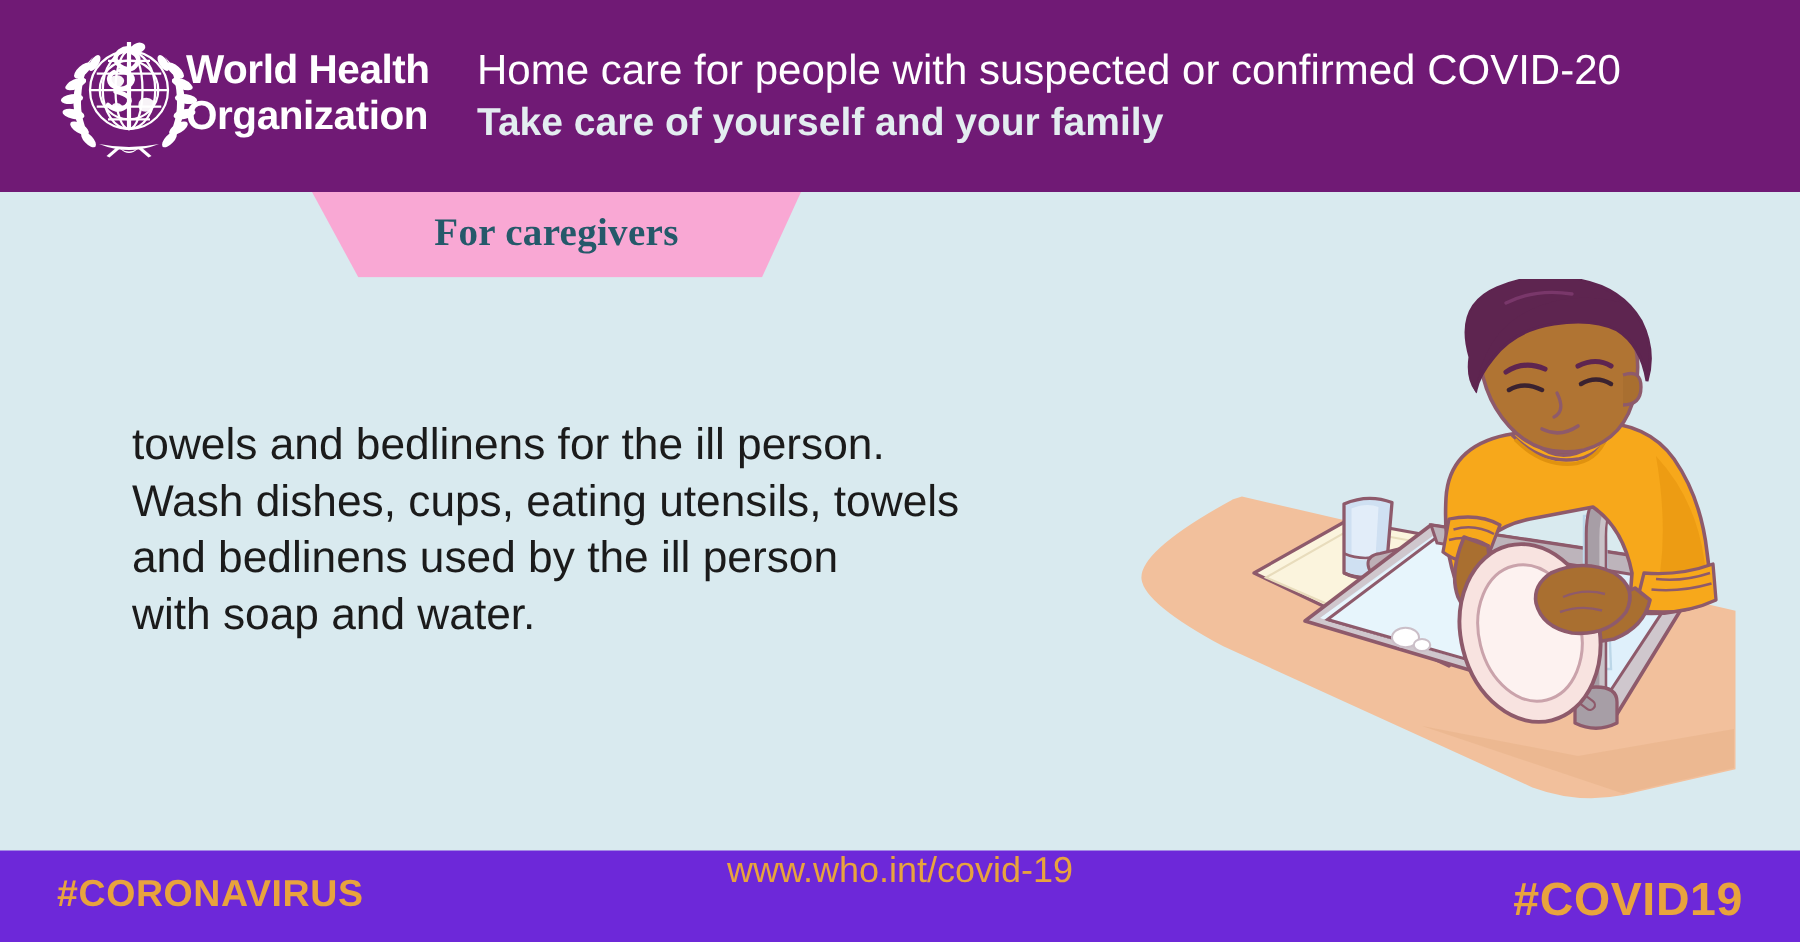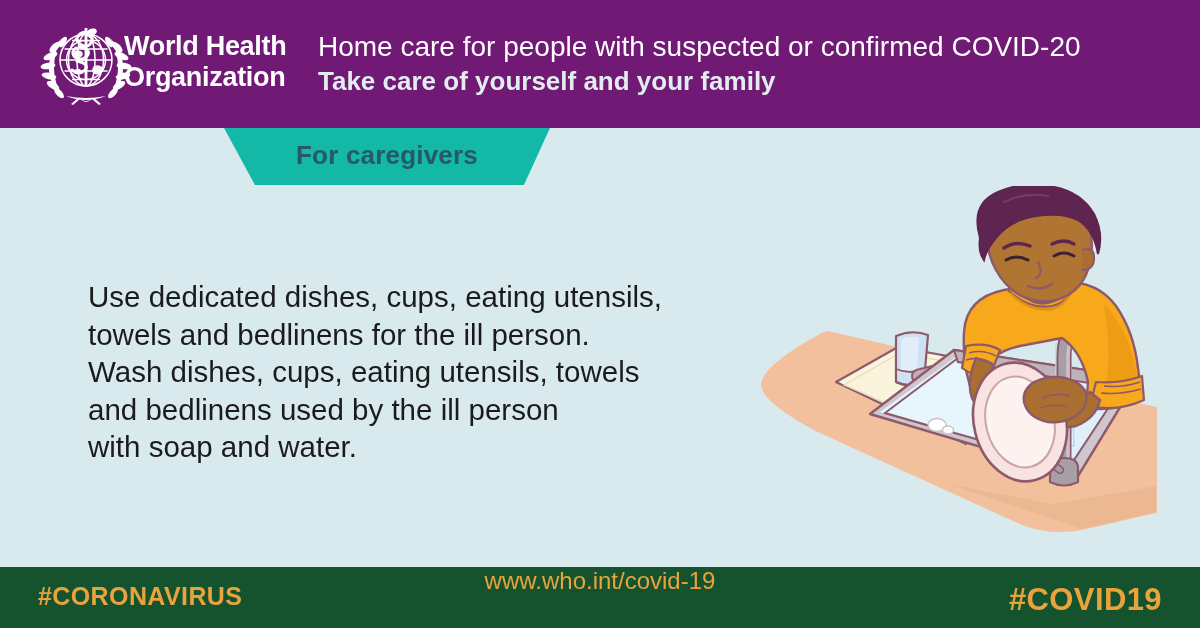--- a/index.html
+++ b/index.html
@@ -66,26 +66,27 @@
     font-size: 26px;
     line-height: 28px;
     font-weight: 700;
     margin-top: 3px;
     white-space: nowrap;
   }
 
   
   .audience-banner {
     position: absolute;
-    left: 224px;
+    left: 208px;
     top: 128px;
     width: 326px;
     height: 57px;
-    background: #14b8a6;
+    background: #f9a8d4;
     clip-path: polygon(0 0, 100% 0, 92% 100%, 9.5% 100%);
+    font-family: Liberation Serif, serif;
   }
   .audience-banner-label {
     position: absolute;
     left: 0;
     top: 0;
     width: 326px;
     height: 57px;
     line-height: 54px;
     text-align: center;
     color: #25596a;
@@ -116,21 +117,21 @@
     height: 352px;
   }
 
   
   .footer {
     position: absolute;
     left: 0;
     top: 567px;
     width: 1200px;
     height: 61px;
-    background: #14532d;
+    background: #6d28d9;
   }
   .footer-hash-left {
     position: absolute;
     left: 38px;
     top: 15px;
     color: #e8a33d;
     font-size: 25px;
     font-weight: bold;
     letter-spacing: 0.4px;
   }
@@ -238,21 +239,20 @@
       <div class="header-title">Home care for people with suspected or confirmed COVID-20</div>
       <div class="header-subtitle">Take care of yourself and your family</div>
     </div>
   </div>
 
   <div class="audience-banner">
     <div class="audience-banner-label">For caregivers</div>
   </div>
 
   <div class="body-copy">
-    <div>Use dedicated dishes, cups, eating utensils,</div>
     <div>towels and bedlinens for the ill person.</div>
     <div>Wash dishes, cups, eating utensils, towels</div>
     <div>and bedlinens used by the ill person</div>
     <div>with soap and water.</div>
   </div>
 
   <div class="illustration">
     <svg viewBox="0 0 452 352" width="452" height="352" aria-hidden="true">
       <defs>
         <clipPath id="basinClip">

